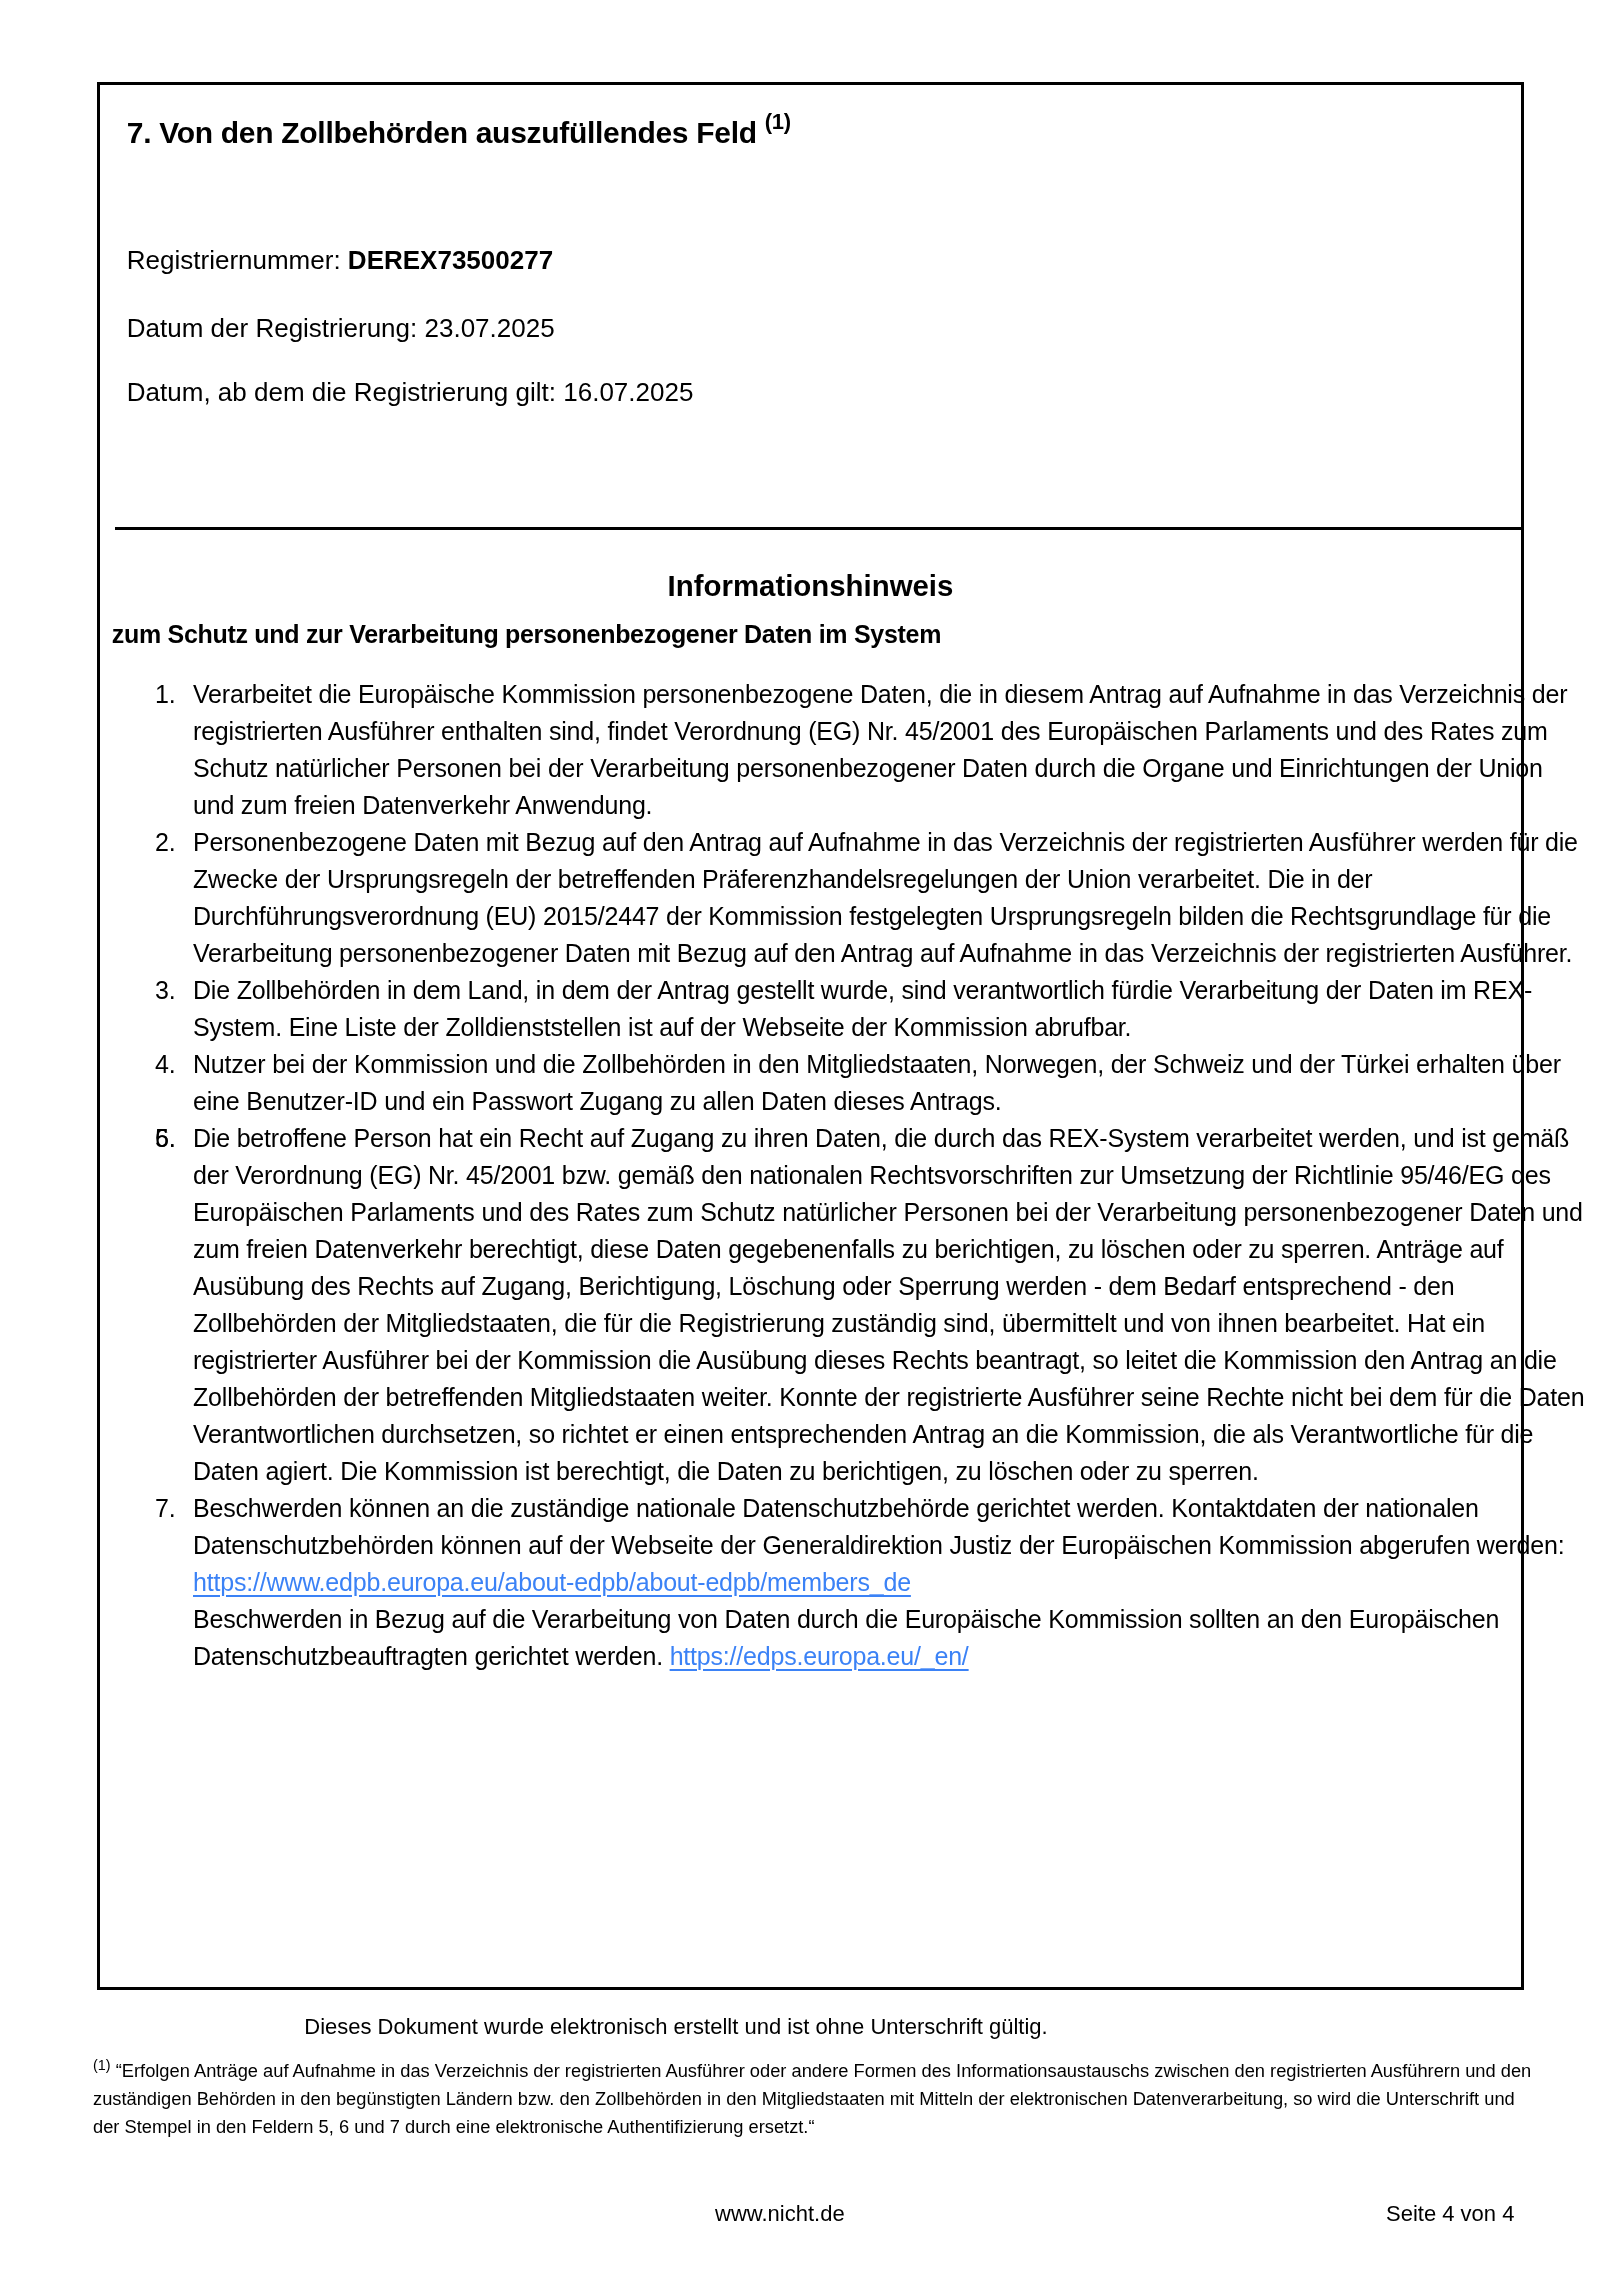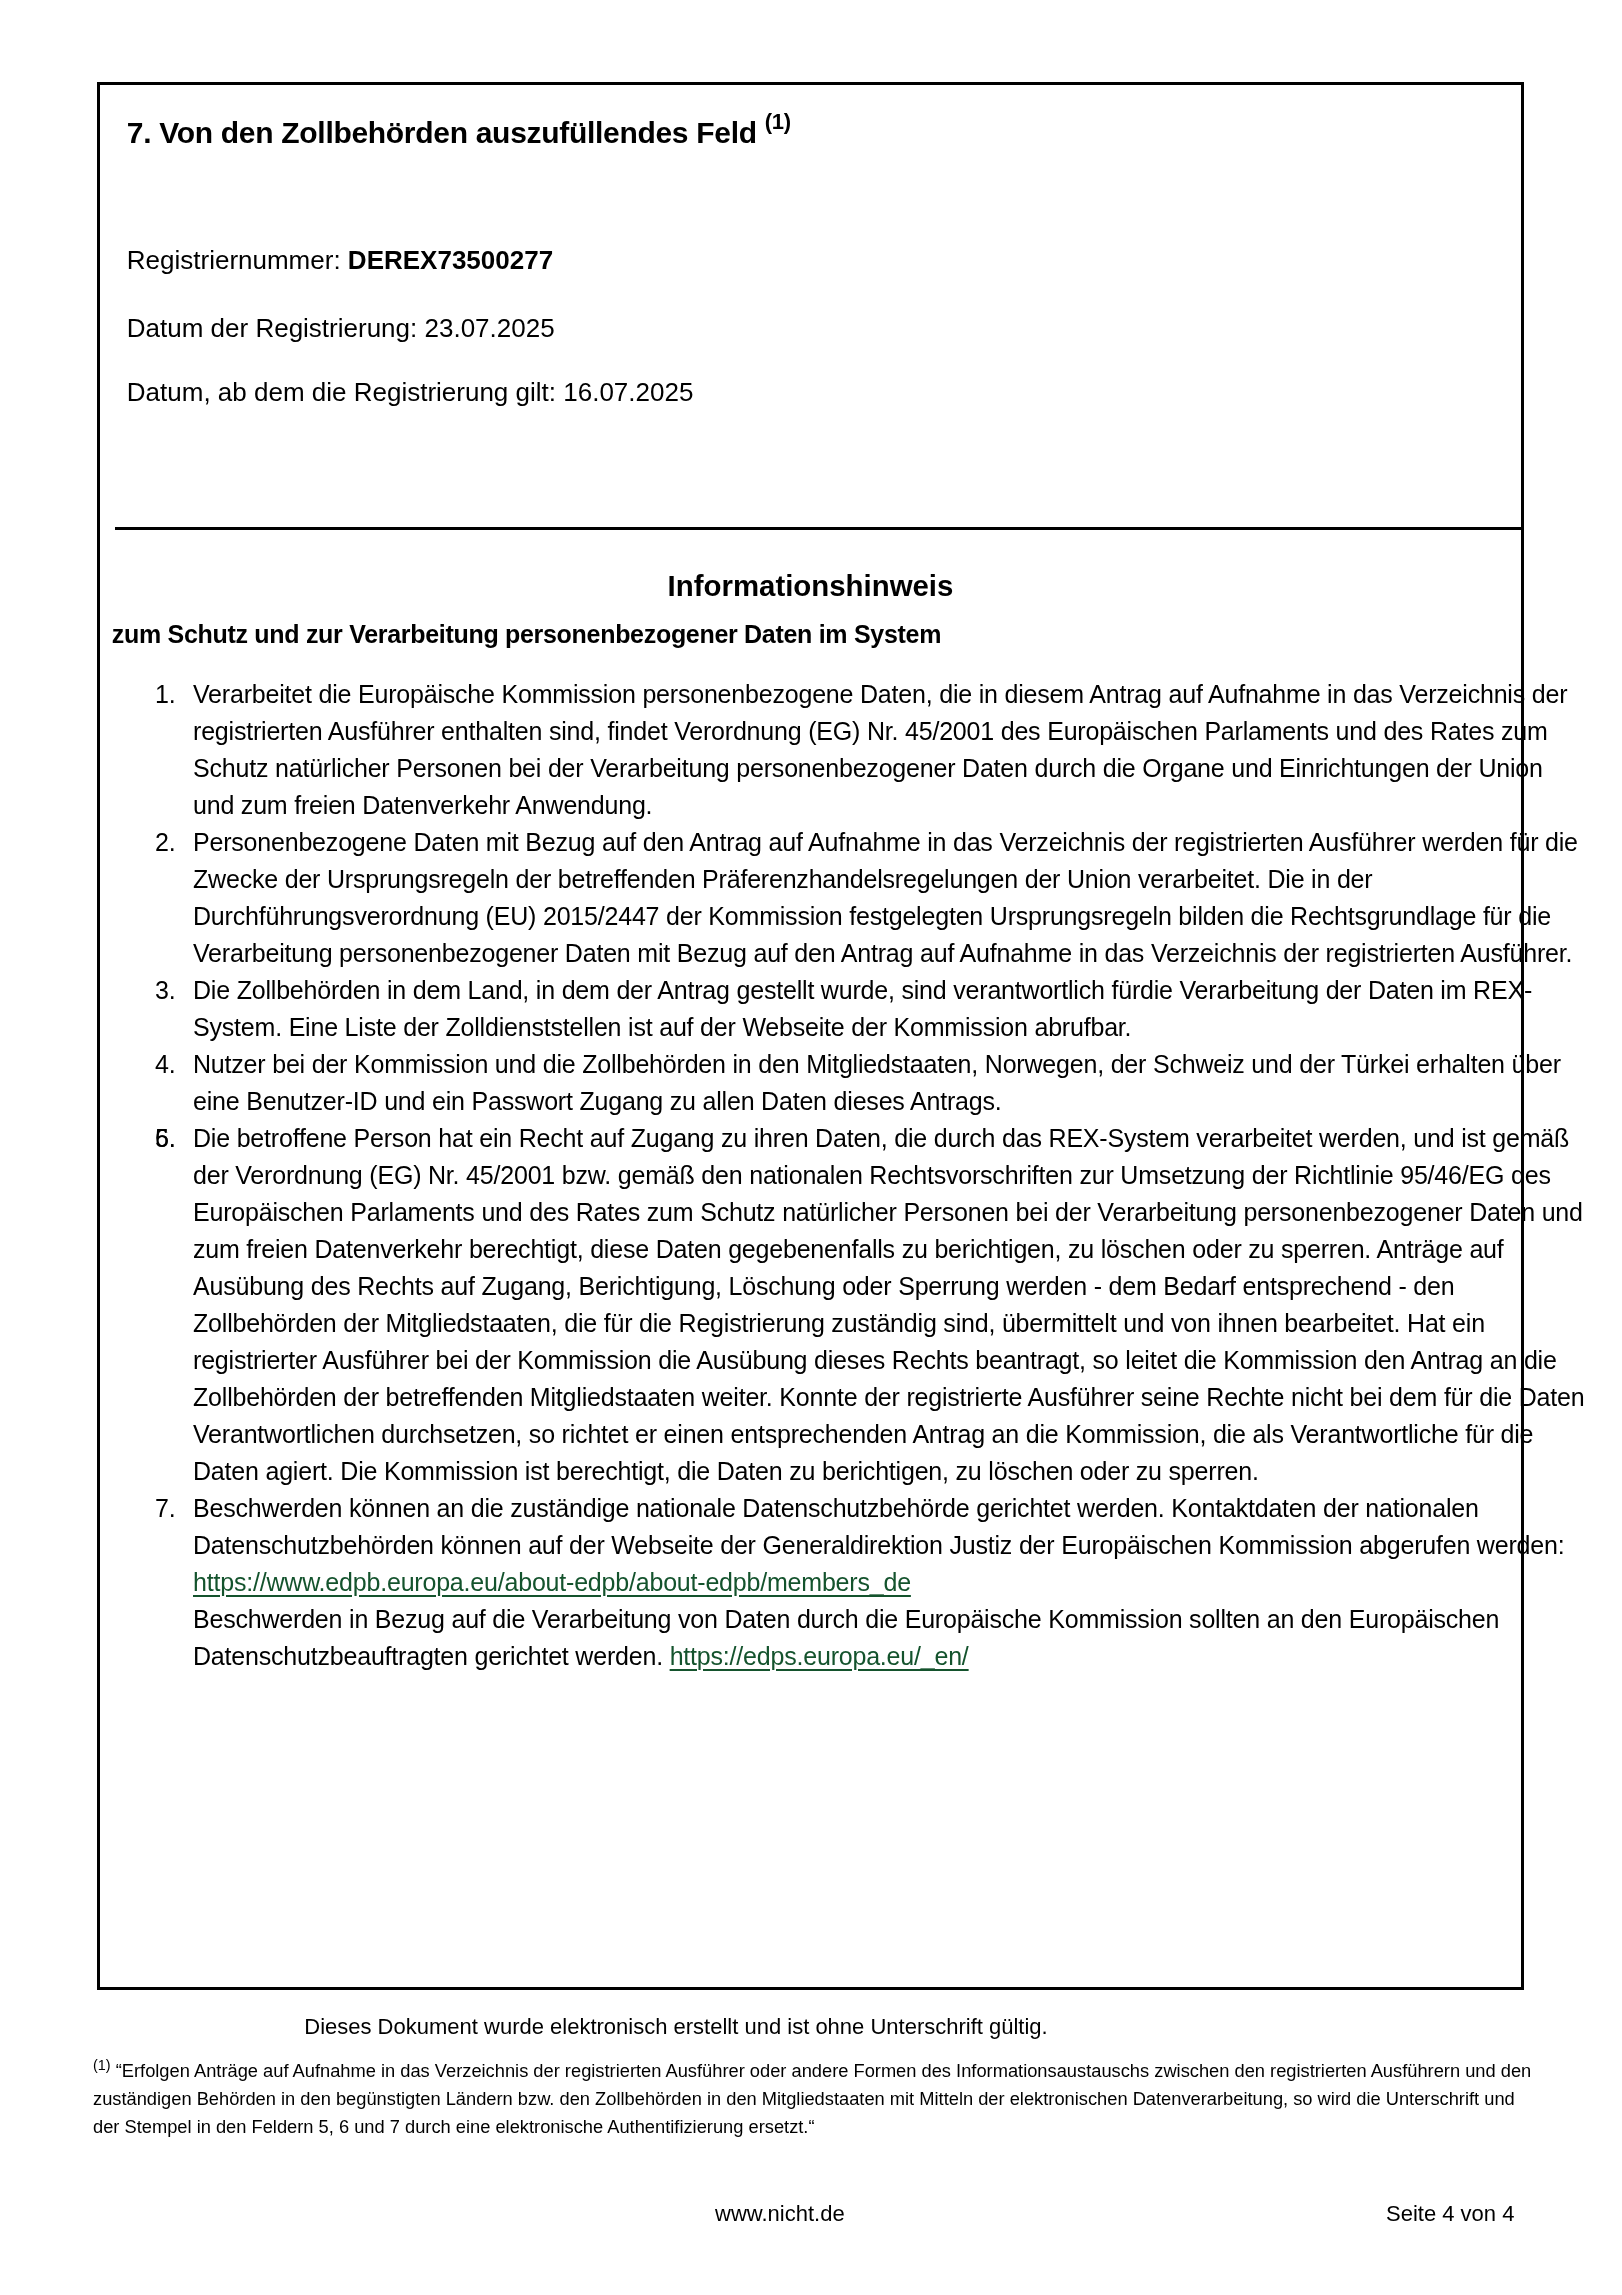--- a/index.html
+++ b/index.html
@@ -38,21 +38,21 @@
     position: absolute; left: 0; top: 145px; width: 1394px;
     margin: 0; padding: 0 0 0 93px; list-style: none; counter-reset: none;
   }
   .info li {
     position: relative; font-size: 25px; line-height: 37px;
     letter-spacing: -0.2px;
   }
   .info li .num {
     position: absolute; left: -38px; top: 0;
   }
-  a.link { color: #14532d; text-decoration: underline; text-decoration-thickness: 2px; text-underline-offset: 3.9px; }
+  a.link { color: #3b82f6; text-decoration: underline; text-decoration-thickness: 2px; text-underline-offset: 3.9px; }
   .footnote-main {
     position: absolute; left: 0; width: 1352px; top: 2014px; text-align: center;
     font-size: 22px;
   }
   .footnote {
     position: absolute; left: 93px; top: 2051px; width: 1440px;
     font-size: 18.3px; line-height: 28px;
   }
   .footnote sup { font-size: 14.4px; vertical-align: 6.5px; }
   .page-footer-left {

